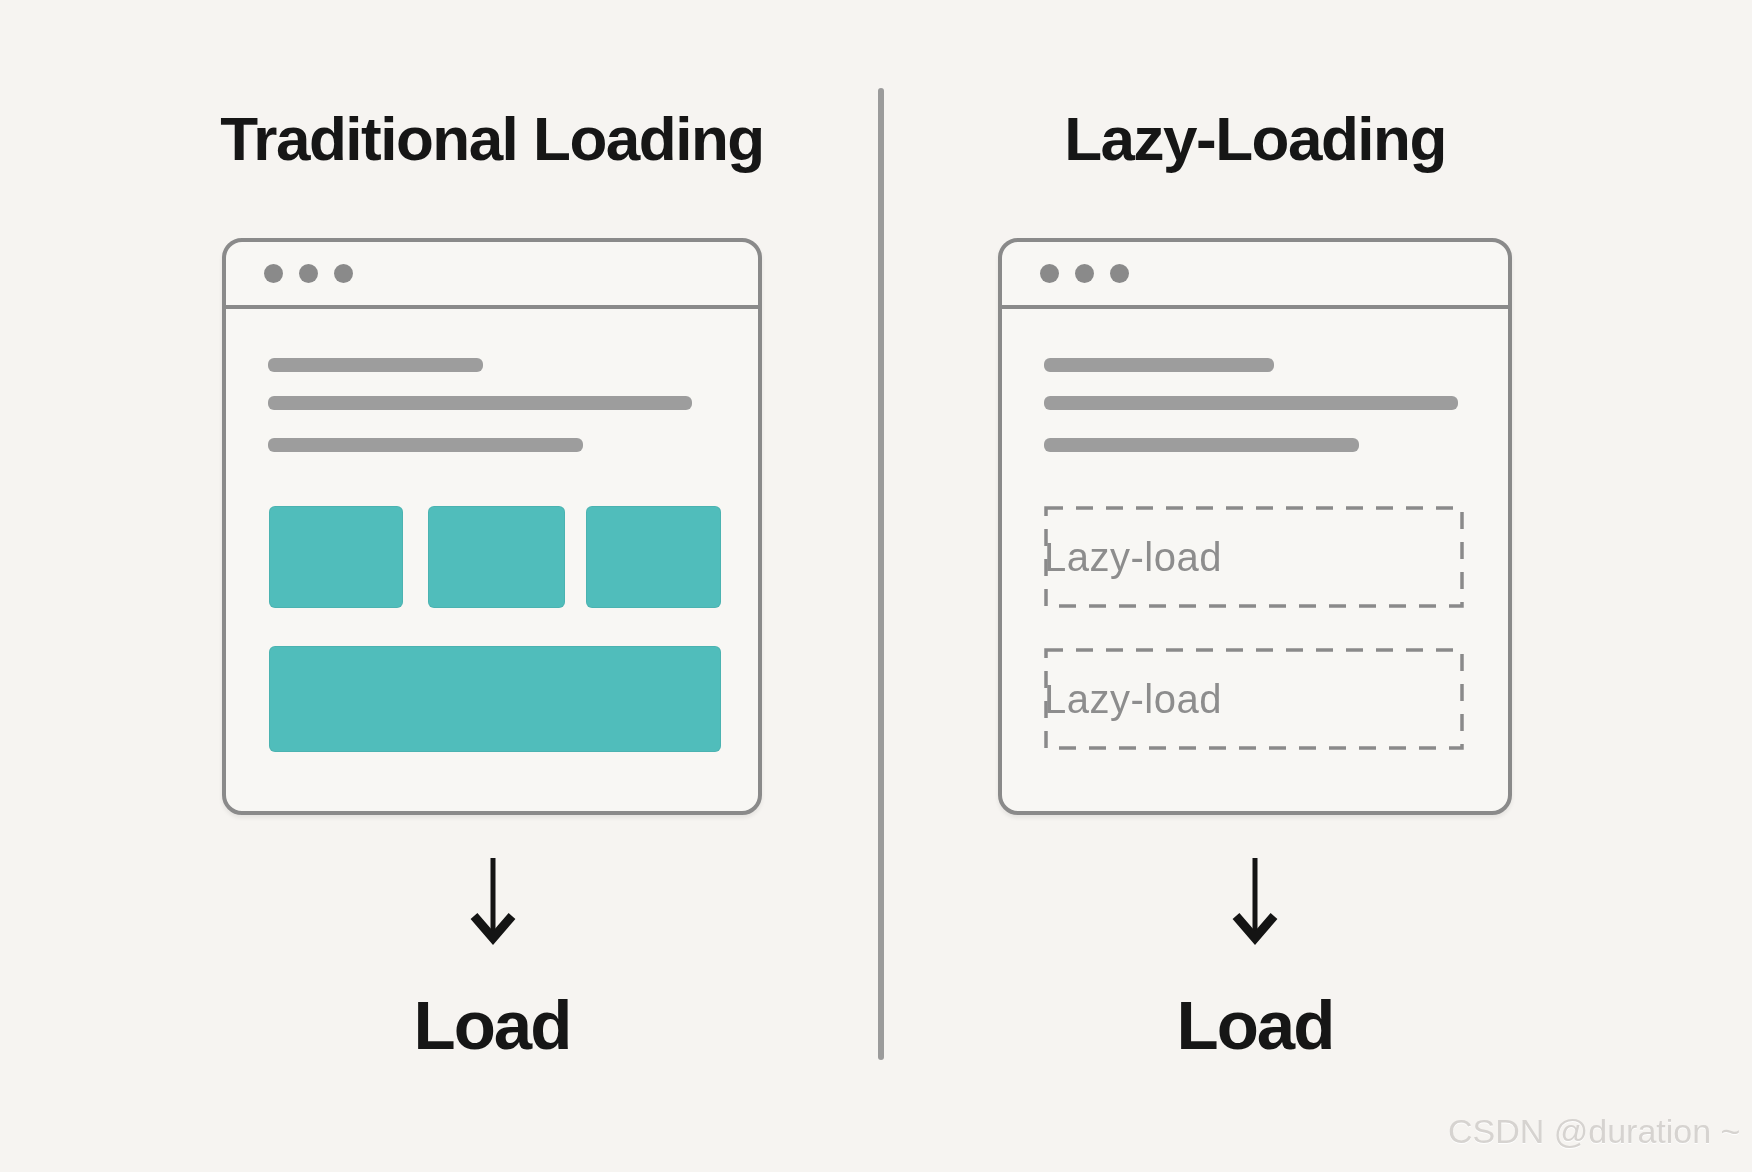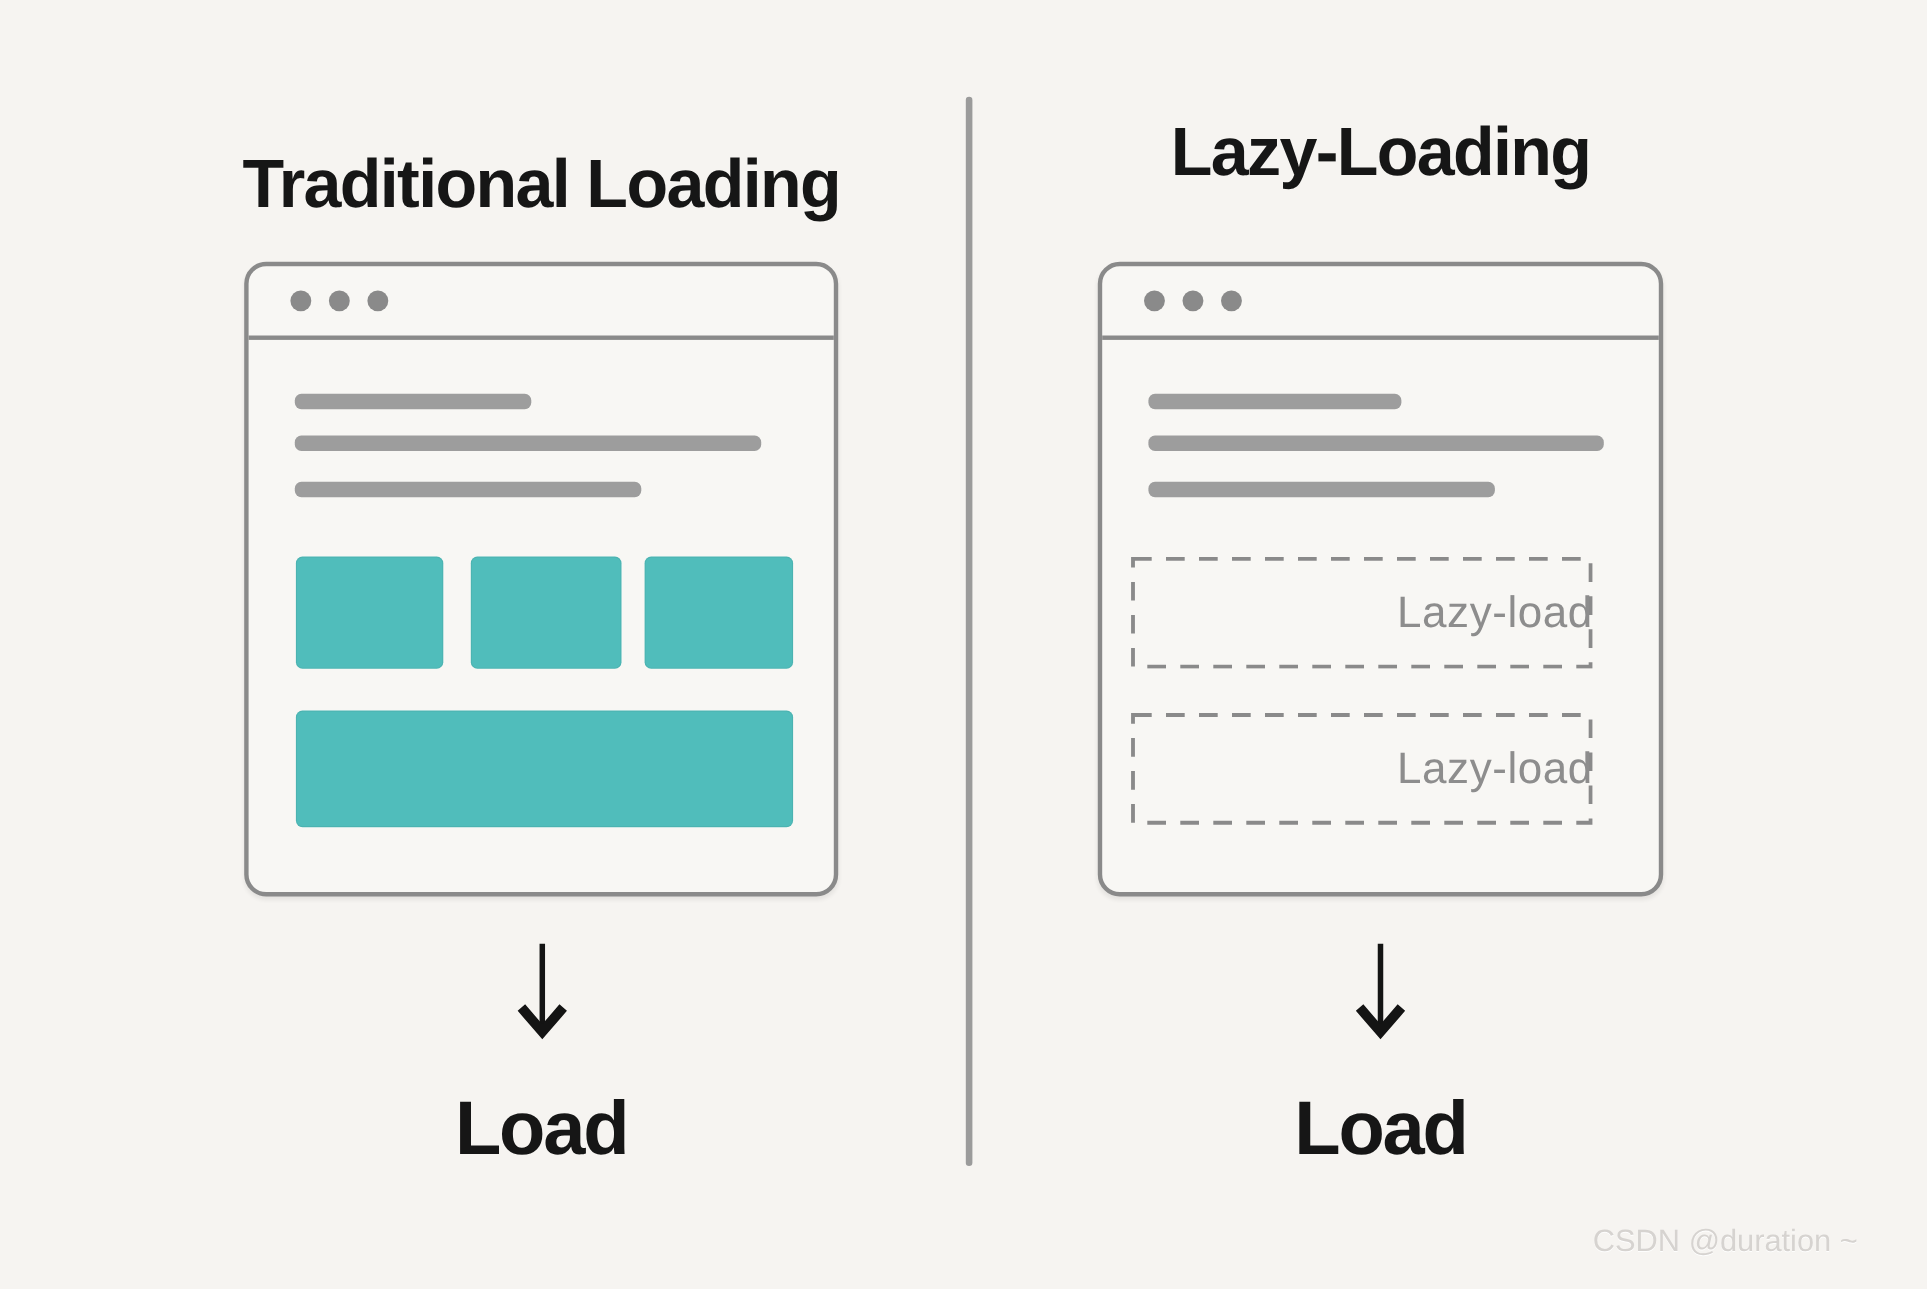--- a/index.html
+++ b/index.html
@@ -11,21 +11,21 @@
   }
   .abs { position: absolute; }
 
   
   .section-title {
     width: 700px; top: 96px;
     font-size: 62px; font-weight: 700; letter-spacing: -1.5px;
     color: var(--ink, #161616);
     text-align: center; line-height: 86px;
   }
-  #title-left  { left: 142px; margin-top: 29px; }
+  #title-left  { left: 142px; }
   #title-right { left: 905px; }
 
   
   .divider {
     left: 878px; top: 88px; width: 6px; height: 972px;
     background: var(--divider-gray, #9b9b9b); border-radius: 3px;
   }
 
   
   .browser {
@@ -56,22 +56,22 @@
     background: var(--bar-gray, #9d9d9d);
   }
 
   .teal-block {
     position: absolute; border-radius: 6px;
     background: var(--teal, #50bdbb);
     box-shadow: inset 0 0 0 1px rgba(0,0,0,0.05);
   }
 
   .lazy-box {
-    position: absolute; left: 26px; width: 420px; height: 102px;
-    display: flex; align-items: center; justify-content: flex-end;
+    position: absolute; left: 42px; width: 420px; height: 102px;
+    display: flex; align-items: center; justify-content: flex-start;
   }
   .lazy-box svg { position: absolute; inset: 0; }
   .lazy-label {
     position: relative;
     font-size: 40px; color: var(--placeholder-text, #8d8d8d);
     letter-spacing: 0.5px;
   }
 
   
   .down-arrow { top: 856px; width: 48px; height: 102px; }
@@ -82,21 +82,21 @@
     top: 986px; width: 300px;
     font-size: 69px; font-weight: 700; letter-spacing: -2px;
     color: var(--ink, #161616); text-align: center;
   }
   #load-left  { left: 342px; }
   #load-right { left: 1105px; }
 
   
   .watermark {
     left: 1448px; top: 1112px; width: 300px;
-    font-size: 28px; color: var(--watermark-gray, #d6d3d0);
+    font-size: 34px; color: var(--watermark-gray, #d6d3d0);
     text-shadow: 0 1px 0 rgba(255,255,255,0.9);
     white-space: nowrap;
   }
 </style>
 </head>
 <body>
 
 <div class="abs section-title" id="title-left">Traditional Loading</div>
 <div class="abs section-title" id="title-right">Lazy-Loading</div>
 

